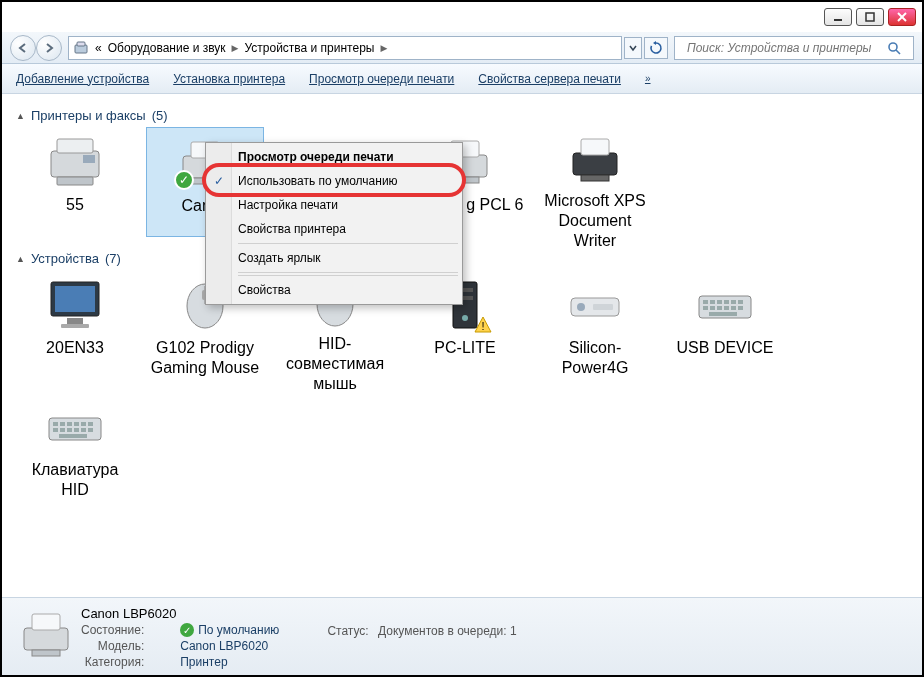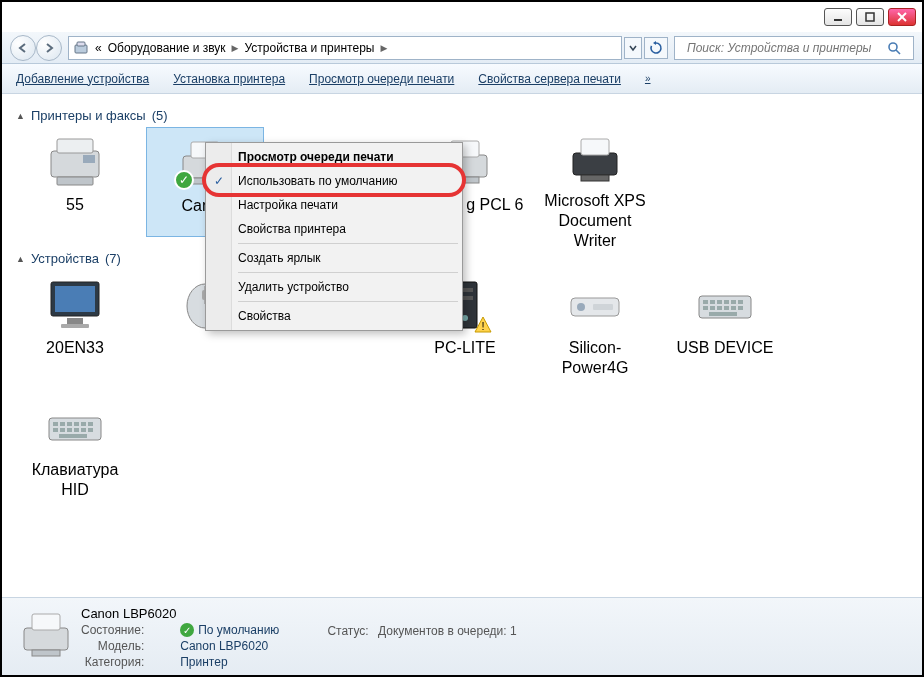--- a/index.html
+++ b/index.html
@@ -330,30 +330,32 @@
     </div>
 
     <div class="item">
       <div class="icon-box">
         <svg width="64" height="56">
             <ellipse cx="32" cy="30" rx="18" ry="22" fill="#d7dce0" stroke="#888"></ellipse>
             <line x1="32" y1="10" x2="32" y2="28" stroke="#888"></line>
             <rect x="29" y="14" width="6" height="10" rx="2" fill="#aaa"></rect>
           </svg>
       </div>
+      <div class="label">G102 Prodigy Gaming Mouse</div>
     </div>
 
     <div class="item">
       <div class="icon-box">
         <svg width="64" height="56">
             <ellipse cx="32" cy="30" rx="18" ry="22" fill="#d7dce0" stroke="#888"></ellipse>
             <line x1="32" y1="10" x2="32" y2="28" stroke="#888"></line>
             <rect x="29" y="14" width="6" height="10" rx="2" fill="#aaa"></rect>
           </svg>
       </div>
+      <div class="label">HID-совместимая мышь</div>
     </div>
 
     <div class="item">
       <div class="icon-box">
         <svg width="64" height="56">
             <rect x="20" y="6" width="24" height="46" rx="2" fill="#2f343a" stroke="#111"></rect>
             <rect x="24" y="12" width="16" height="4" fill="#555"></rect>
             <rect x="24" y="20" width="16" height="4" fill="#555"></rect>
             <circle cx="32" cy="42" r="3" fill="#7aa"></circle>
           </svg>
@@ -433,21 +435,20 @@
   <div class="cm-item" style="font-weight:bold;">Просмотр очереди печати</div>
   <div class="cm-item">
     <span class="cm-check">✓</span>
     <span>Использовать по умолчанию</span>
   </div>
   <div class="cm-item">Настройка печати</div>
   <div class="cm-item">Свойства принтера</div>
   <div class="cm-sep"></div>
   <div class="cm-item">Создать ярлык</div>
   <div class="cm-sep"></div>
-  <div class="cm-item">Удалить устройство</div>
   <div class="cm-sep"></div>
   <div class="cm-item">Свойства</div>
 </div>
 <div class="cm-highlight"></div>
 
 <div class="details-pane">
   <div class="details-icon">
     <svg width="60" height="54">
         <rect x="8" y="20" width="44" height="22" rx="3" fill="#d5d9dc" stroke="#888"></rect>
         <rect x="16" y="6" width="28" height="16" rx="2" fill="#f6f8fa" stroke="#aaa"></rect>

